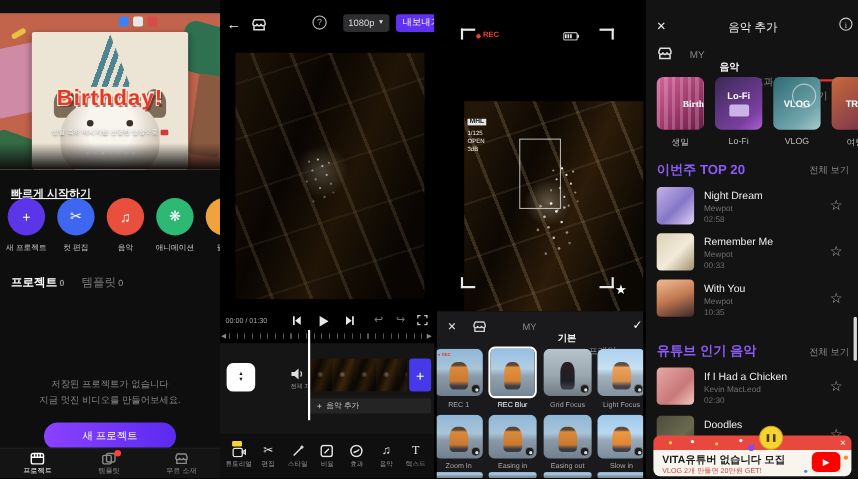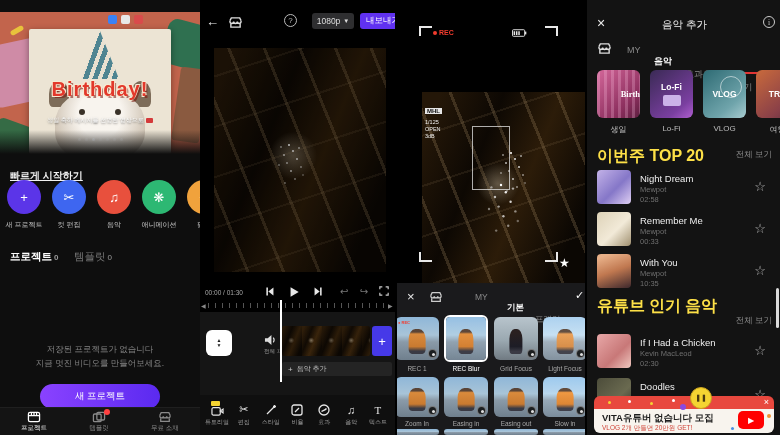--- a/index.html
+++ b/index.html
@@ -96,21 +96,21 @@
   .tile-badge::after { content: ""; position: absolute; left: 3px; top: 3px; width: 3px; height: 3px; border-radius: 50%; background: #ddd; }
 
   
   #p4 { left: 585px; width: 195px; background: #131313; border-left: 2px solid #000; }
   .mtab { font-size: 9px; color: #8a8a8a; position: relative; }
   .mtab.active { color: #fff; font-weight: bold; }
   .mtab.active::after { content: ""; position: absolute; left: 50%; transform: translateX(-50%); bottom: -6px; width: 16px; height: 2px; border-radius: 2px; background: #e03434; }
   .mcard { position: absolute; top: 70px; width: 43px; height: 48px; border-radius: 6px; overflow: hidden;
     display: flex; align-items: center; justify-content: center; color: #fff; font-weight: bold; font-size: 8.5px; }
   .mcard-label { position: absolute; top: 124px; width: 43px; text-align: center; font-size: 8px; color: #bdbdbd; }
-  .sec-title { position: absolute; left: 10px; font-size: 16px; font-weight: bold; color: #fde047; }
+  .sec-title { position: absolute; left: 10px; font-size: 12px; font-weight: bold; color: #8b5cf6; }
   .view-all { position: absolute; right: 8px; font-size: 8.5px; color: #8a8a8a; }
   .song { position: absolute; left: 0; width: 100%; height: 38px; }
   .song .th { position: absolute; left: 10px; top: 0; width: 34px; height: 34px; border-radius: 4px; }
   .song .ti { position: absolute; left: 53px; top: 3px; font-size: 9.5px; color: #efefef; }
   .song .ar { position: absolute; left: 53px; top: 15px; font-size: 7.5px; color: #6f6f6f; }
   .song .du { position: absolute; left: 53px; top: 25px; font-size: 7.5px; color: #6f6f6f; }
   .song .star { position: absolute; right: 14px; top: 9px; font-size: 13px; color: #b5b5b5; }
   .promo { position: absolute; left: 7px; bottom: 2px; width: 180px; z-index: 9; }
   .promo-bar { height: 13px; background: #e8483e; border-radius: 6px 6px 0 0; position: relative; }
   .promo-card { height: 24px; background: #f8f4ee; border-radius: 0 0 6px 6px; position: relative; overflow: hidden; }
@@ -542,21 +542,21 @@
       <div class="star">☆</div>
     </div>
     <div class="song" style="top:254px;">
       <div class="th" style="background:linear-gradient(160deg,#e8b088 10%,#c07850 50%,#4a3030 95%);"></div>
       <div class="ti">With You</div>
       <div class="ar">Mewpot</div>
       <div class="du">10:35</div>
       <div class="star">☆</div>
     </div>
 
-    <div class="sec-title" style="top:296px;font-family:Liberation Serif, serif;">유튜브 인기 음악</div>
+    <div class="sec-title" style="top:311px;">유튜브 인기 음악</div>
     <div class="view-all" style="top:315px;">전체 보기</div>
 
     <div class="song" style="top:334px;">
       <div class="th" style="background:linear-gradient(135deg,#e8a8a8,#c87878 60%,#f0c8c0);"></div>
       <div class="ti">If I Had a Chicken</div>
       <div class="ar">Kevin MacLeod</div>
       <div class="du">02:30</div>
       <div class="star">☆</div>
     </div>
     <div class="song" style="top:378px;">

